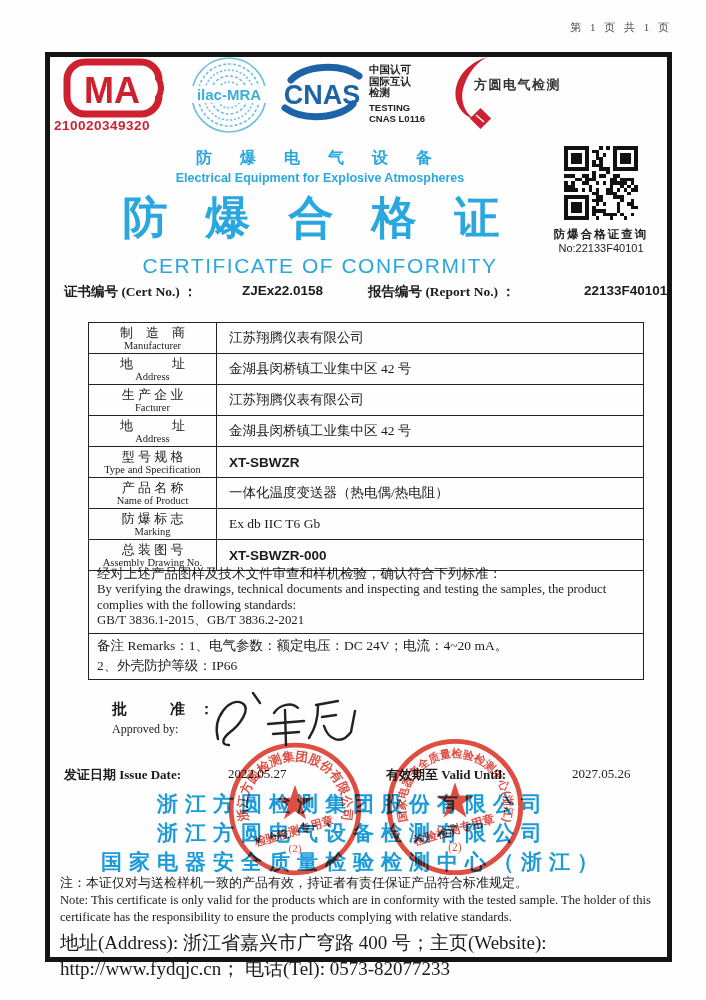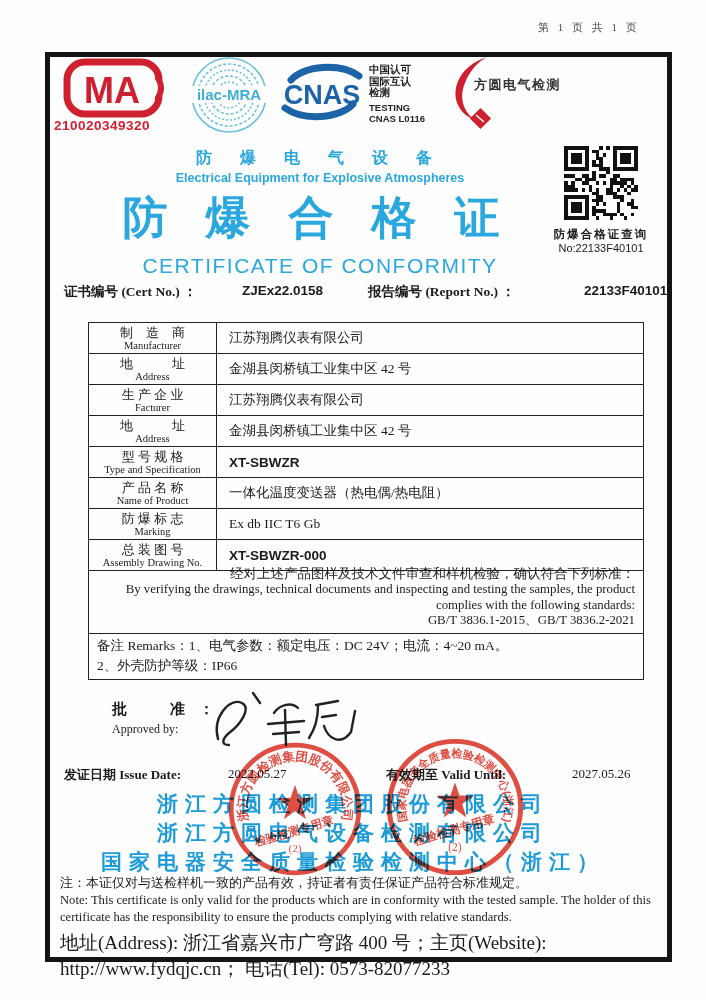--- a/index.html
+++ b/index.html
@@ -1,21 +1,21 @@
 <!DOCTYPE html>
 <html><head>
 <meta charset="utf-8">
 <style>
   html,body{margin:0;padding:0;background:#e9e9e9;}
   .page{position:relative;width:706px;height:1000px;background:#fefefe;margin:0 auto;
         font-family:"Liberation Serif","DejaVu Serif",serif;color:#1b1b1b;overflow:hidden;}
   .abs{position:absolute;}
   .frame{left:45px;top:52px;width:627px;height:910px;box-sizing:border-box;
          border:5px solid #141414;}
-  .pageind{left:538px;top:20px;width:134px;text-align:left;font-size:11px;color:#4a4a4a;letter-spacing:3px;}
+  .pageind{left:538px;top:20px;width:134px;text-align:right;font-size:11px;color:#4a4a4a;letter-spacing:3px;}
   .blue{color:#2aa7de;}
   .cma-num{left:54px;top:118px;width:116px;text-align:left;color:#cf2030;
            font-family:"Liberation Sans",sans-serif;font-weight:bold;font-size:13.5px;letter-spacing:.5px;}
   .cnas-cn{left:369px;top:64px;font-size:10.5px;line-height:11.5px;font-weight:bold;color:#222;}
   .cnas-en{left:369px;top:102px;font-size:9.5px;line-height:11px;font-weight:bold;
            font-family:"Liberation Sans",sans-serif;color:#222;}
   .fy-label{left:474px;top:76px;font-size:13px;font-weight:bold;color:#333;letter-spacing:1.5px;}
   .hdr{left:75px;top:148px;width:490px;text-align:center;}
   .hdr .l1{font-size:16px;font-weight:bold;letter-spacing:12px;}
   .hdr .l2{font-size:12.5px;font-weight:bold;margin-top:2px;font-family:"Liberation Sans",sans-serif;}
@@ -27,21 +27,21 @@
   .certline{font-size:13.5px;font-weight:bold;white-space:nowrap;}
   .tbl{left:88px;top:322px;width:556px;box-sizing:border-box;border:1.5px solid #222;}
   .trow{display:grid;grid-template-columns:128px 1fr;height:30px;border-top:1px solid #222;}
   .trow:first-child{border-top:none;}
   .tlab{border-right:1px solid #222;display:flex;flex-direction:column;justify-content:center;
         align-items:center;text-align:center;}
   .tlab .cn{font-size:13px;line-height:14px;}
   .tlab .en{font-size:10.5px;line-height:11px;}
   .tval{display:flex;align-items:center;padding-left:12px;font-size:13.5px;}
   .stdbox{left:88px;top:562px;width:556px;box-sizing:border-box;border:1.5px solid #222;border-top:none;
-          padding:3px 8px 4px 8px;text-align:right;}
+          padding:3px 8px 4px 8px;}
   .stdbox .cn{font-size:13.5px;line-height:17px;}
   .stdbox .en{font-size:12.8px;line-height:15.5px;}
   .rembox{left:88px;top:633px;width:556px;box-sizing:border-box;border:1.5px solid #222;border-top:none;
           padding:3px 8px;}
   .rembox div{font-size:13.5px;line-height:20px;}
   .appr-cn{left:112px;top:700px;font-size:15px;font-weight:bold;letter-spacing:14px;}
   .appr-en{left:112px;top:722px;font-size:12px;}
   .dates{font-size:13px;white-space:nowrap;text-align:right;}
   .issuers{left:73px;top:789px;width:560px;text-align:center;color:#1d9bd8;font-weight:bold;
            font-size:21px;letter-spacing:7px;line-height:29px;font-family:"Liberation Sans",sans-serif;}

